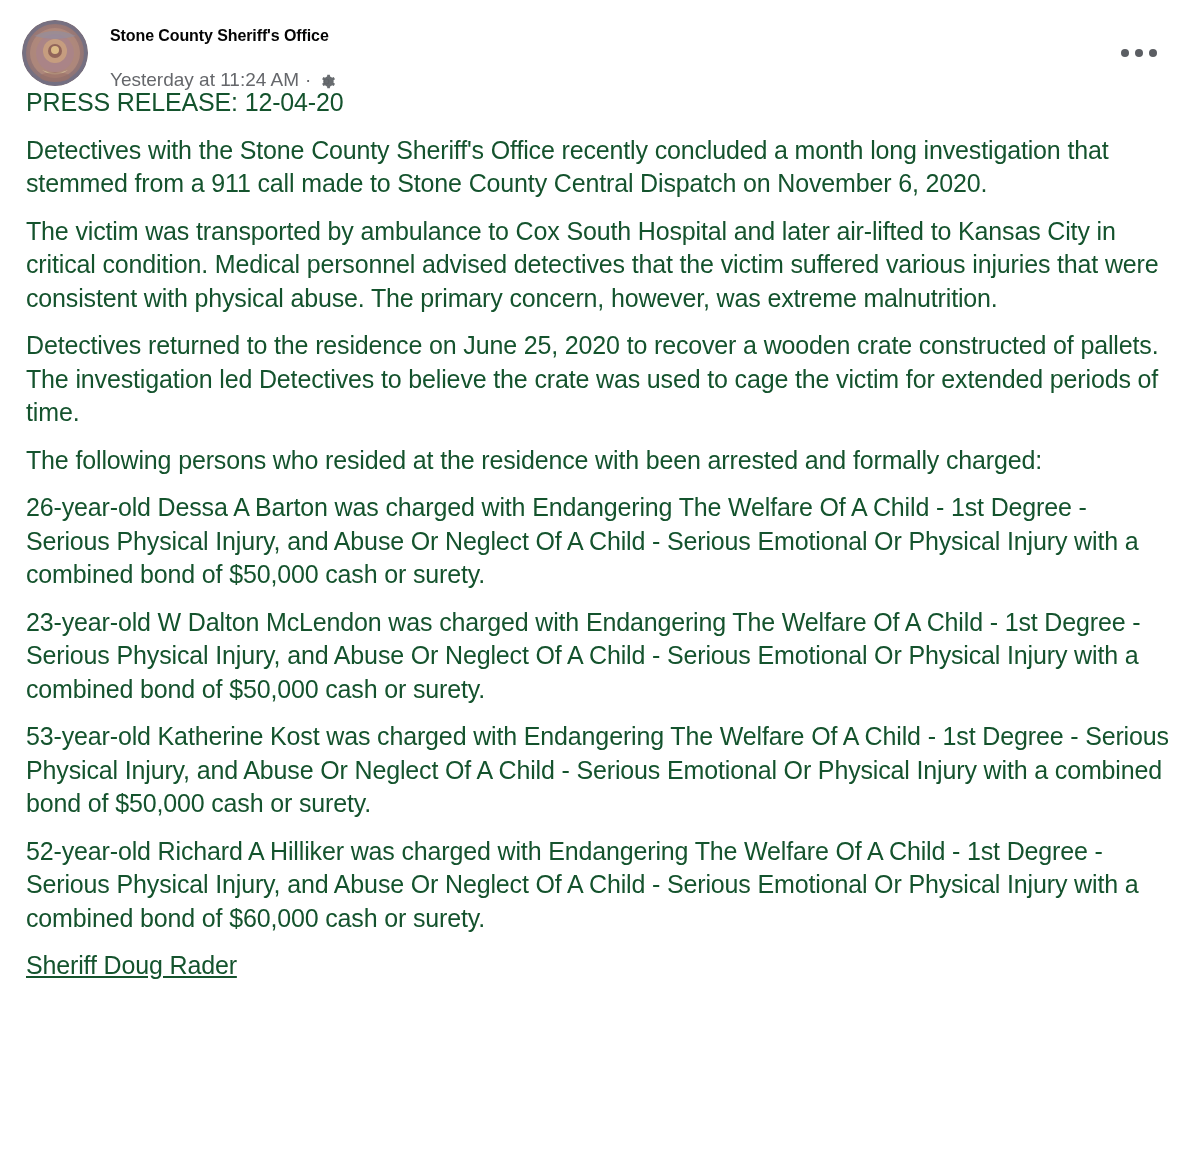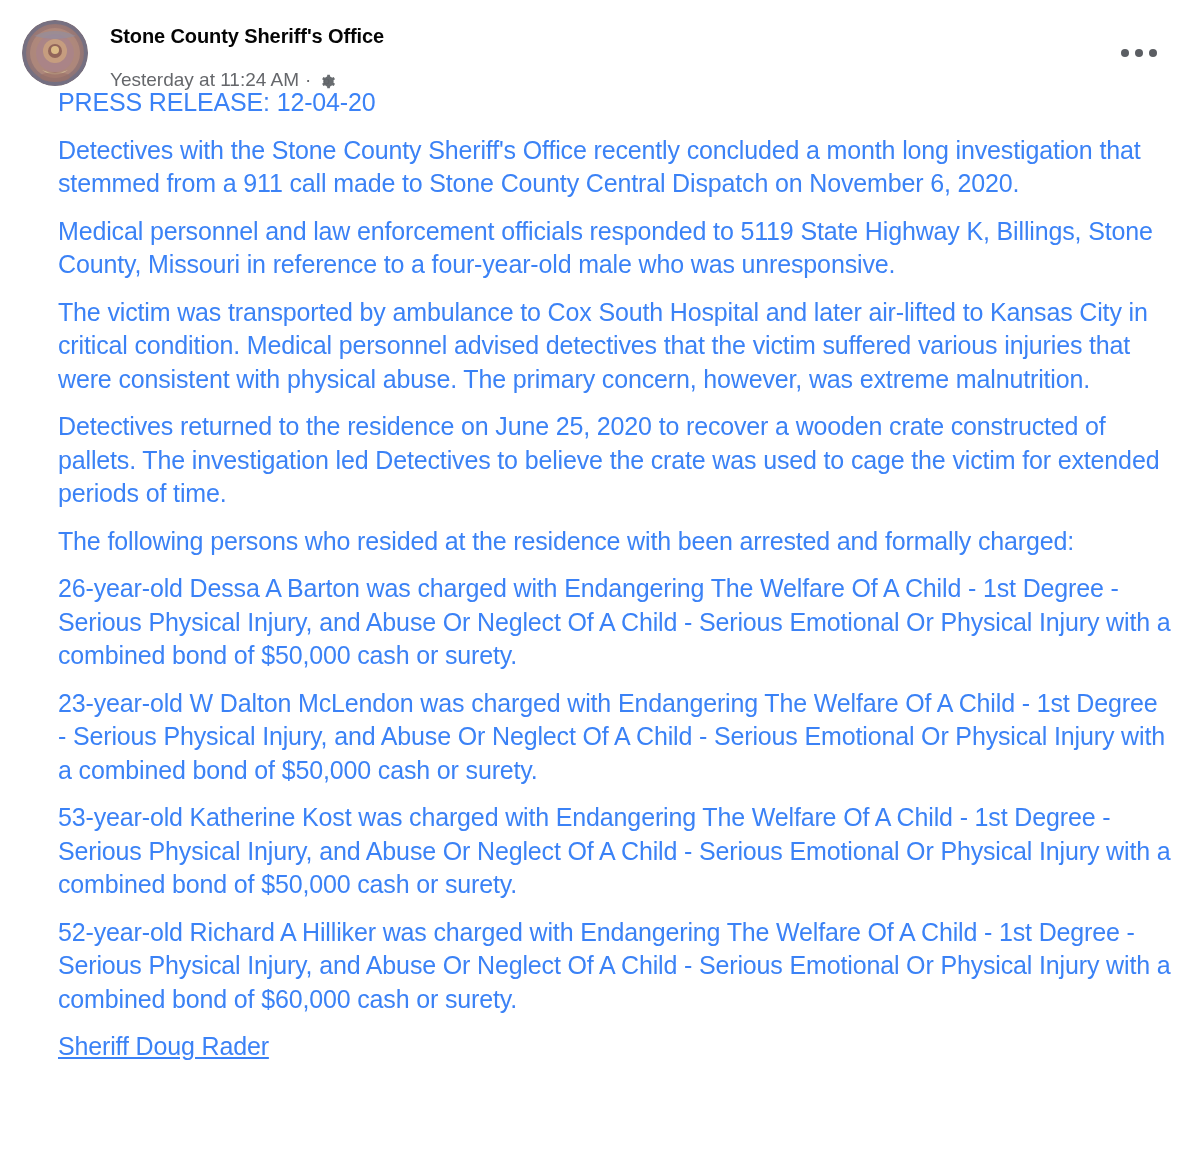--- a/index.html
+++ b/index.html
@@ -50,21 +50,21 @@
 
   .header-text {
     margin-left: 22px;
     display: flex;
     flex-direction: column;
     justify-content: center;
     padding-top: 2px;
   }
 
   .page-name {
-    font-size: 20px;
+    font-size: 16px;
     font-weight: bold;
     color: #050505;
     line-height: 32px;
     letter-spacing: -0.1px;
     white-space: nowrap;
   }
 
   .meta-row {
     display: flex;
     align-items: center;
@@ -104,23 +104,22 @@
     height: 8px;
     border-radius: 50%;
     background: #5b5e63;
   }
 
   
   .post-body {
     padding: 8px 28px 0 26px;
     font-size: 25px;
     line-height: 33.5px;
-    color: #3b82f6;
+    color: #14532d;
     letter-spacing: -0.15px;
-    margin-left: 32px;
   }
   .post-body p {
     margin: 0 0 14px 0;
     font-weight: normal;
   }
   .post-body p:last-child { margin-bottom: 0; text-decoration: underline; }
 </style>
 </head>
 <body>
 
@@ -172,21 +171,20 @@
     <div class="menu-dots">
       <i></i>
       <i></i>
       <i></i>
     </div>
   </div>
 
   <div class="post-body">
     <p>PRESS RELEASE: 12-04-20</p>
     <p>Detectives with the Stone County Sheriff's Office recently concluded a month long investigation that stemmed from a 911 call made to Stone County Central Dispatch on November 6, 2020.</p>
-    <p>Medical personnel and law enforcement officials responded to 5119 State Highway K, Billings, Stone County, Missouri in reference to a four-year-old male who was unresponsive.</p>
     <p>The victim was transported by ambulance to Cox South Hospital and later air-lifted to Kansas City in critical condition. Medical personnel advised detectives that the victim suffered various injuries that were consistent with physical abuse. The primary concern, however, was extreme malnutrition.</p>
     <p>Detectives returned to the residence on June 25, 2020 to recover a wooden crate constructed of pallets. The investigation led Detectives to believe the crate was used to cage the victim for extended periods of time.</p>
     <p>The following persons who resided at the residence with been arrested and formally charged:</p>
     <p>26-year-old Dessa A Barton was charged with Endangering The Welfare Of A Child - 1st Degree - Serious Physical Injury, and Abuse Or Neglect Of A Child - Serious Emotional Or Physical Injury with a combined bond of $50,000 cash or surety.</p>
     <p>23-year-old W Dalton McLendon was charged with Endangering The Welfare Of A Child - 1st Degree - Serious Physical Injury, and Abuse Or Neglect Of A Child - Serious Emotional Or Physical Injury with a combined bond of $50,000 cash or surety.</p>
     <p>53-year-old Katherine Kost was charged with Endangering The Welfare Of A Child - 1st Degree - Serious Physical Injury, and Abuse Or Neglect Of A Child - Serious Emotional Or Physical Injury with a combined bond of $50,000 cash or surety.</p>
     <p>52-year-old Richard A Hilliker was charged with Endangering The Welfare Of A Child - 1st Degree - Serious Physical Injury, and Abuse Or Neglect Of A Child - Serious Emotional Or Physical Injury with a combined bond of $60,000 cash or surety.</p>
     <p>Sheriff Doug Rader</p>
   </div>
 

